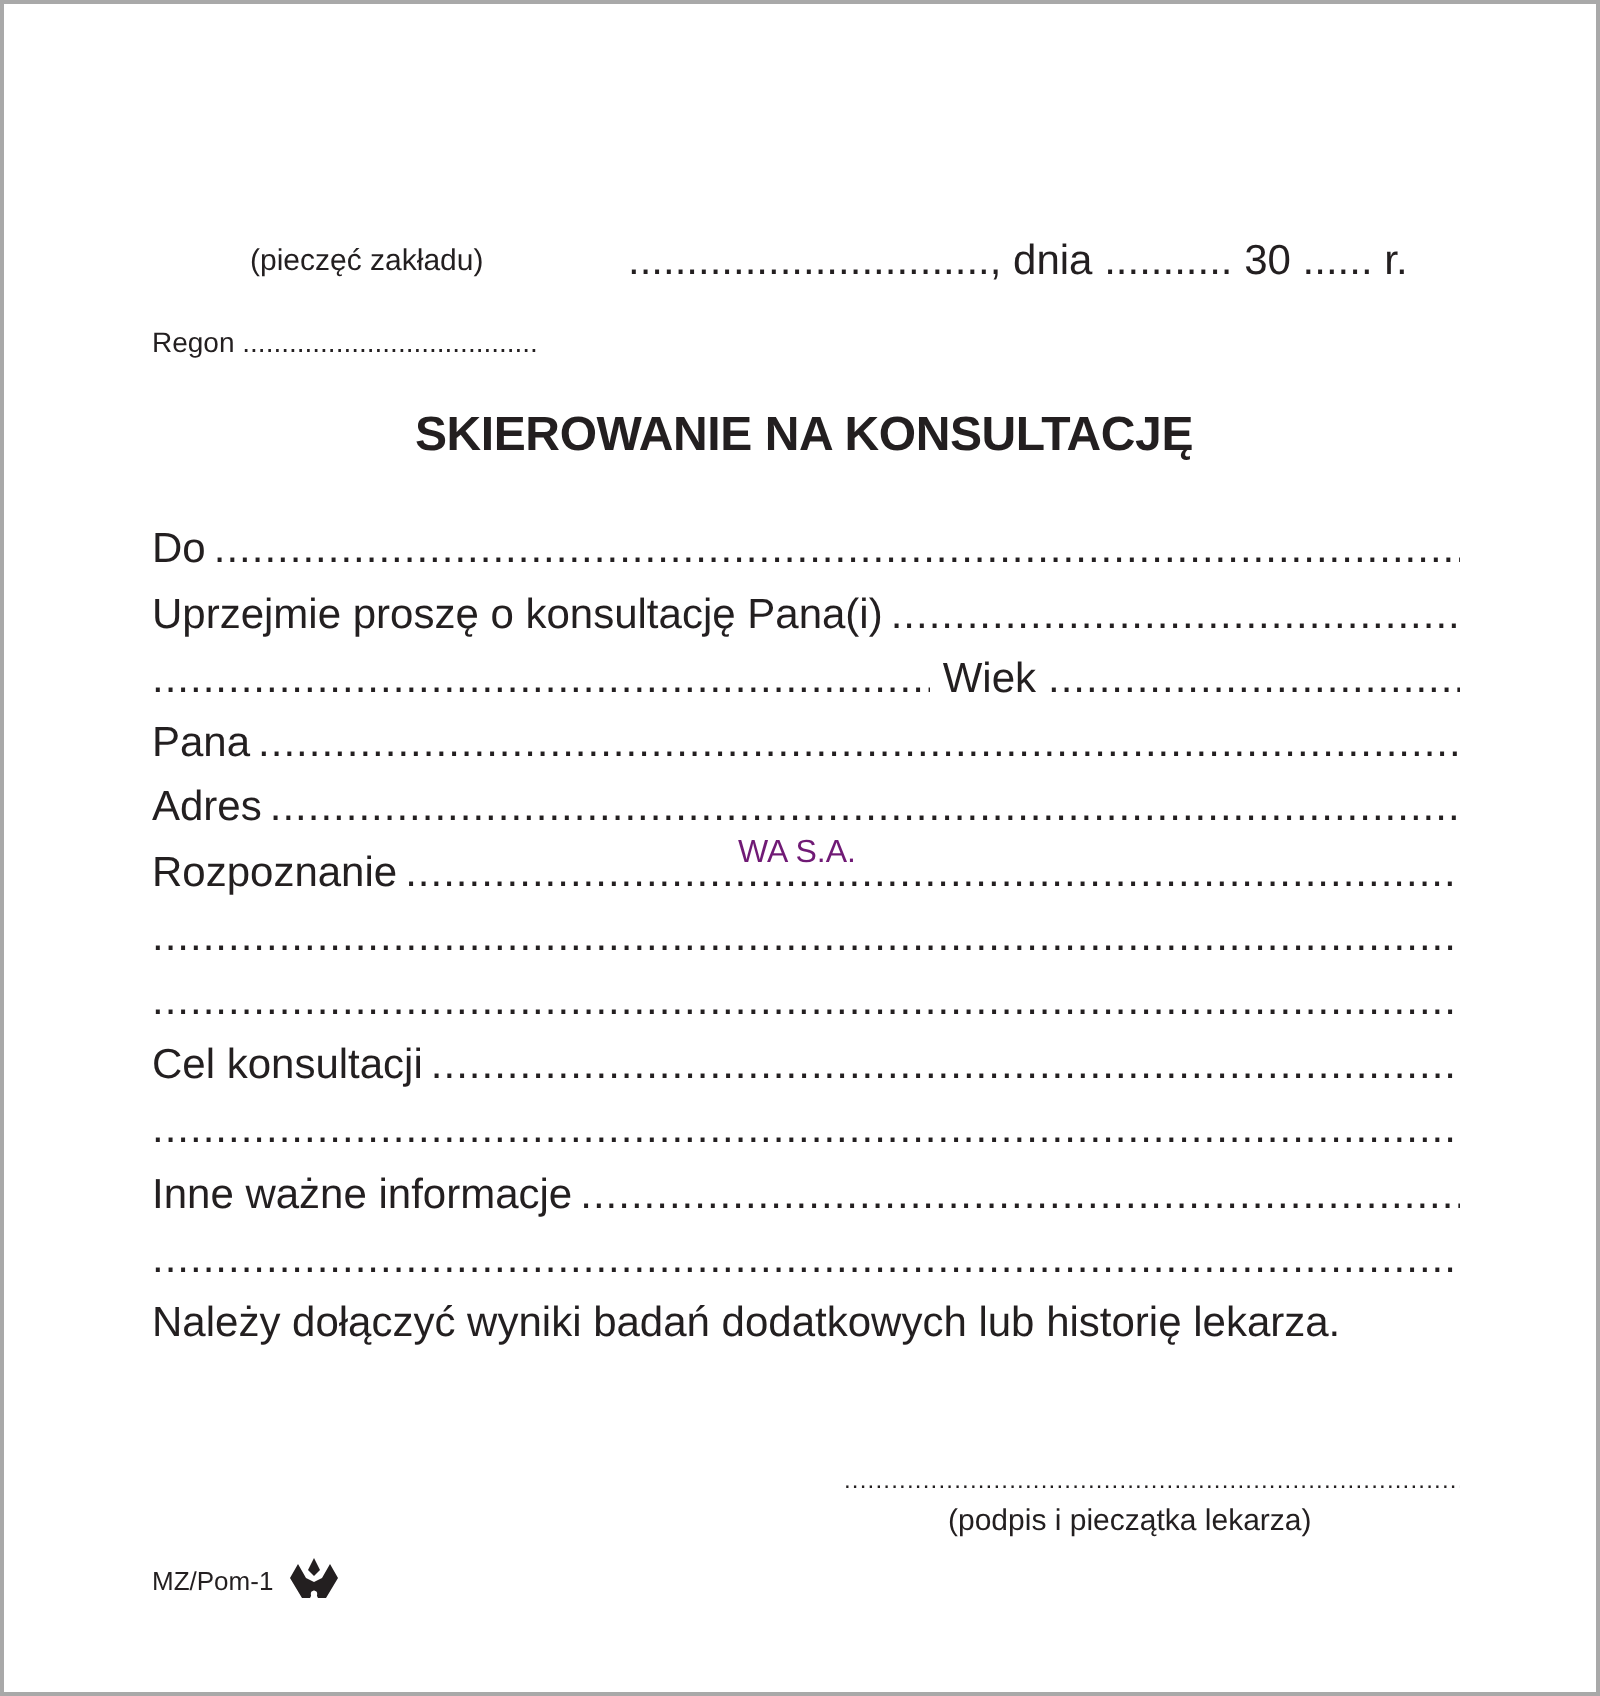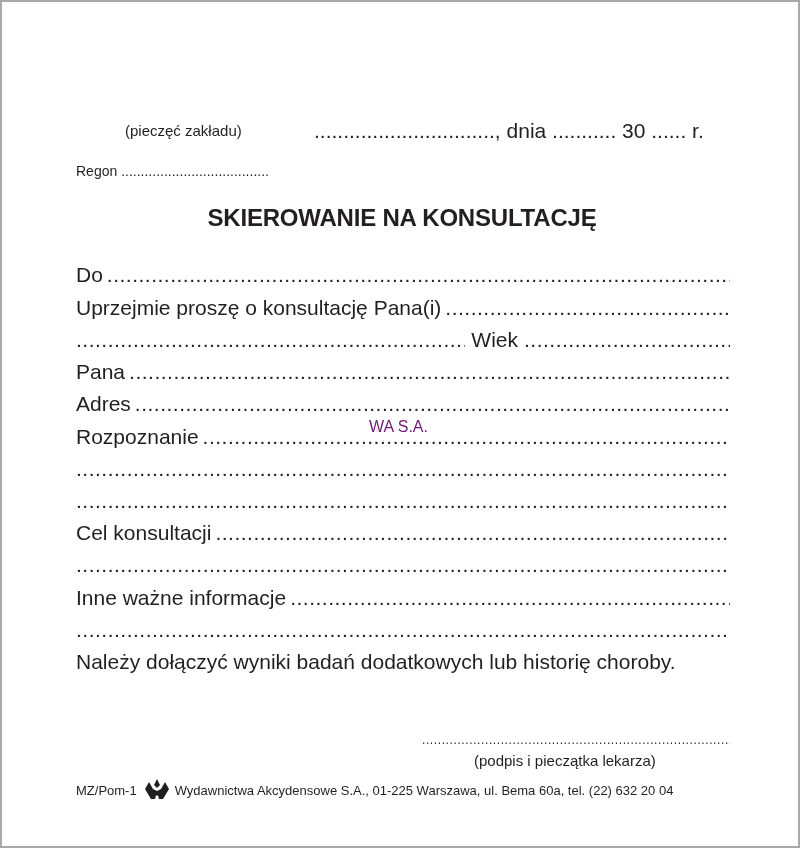--- a/index.html
+++ b/index.html
@@ -79,27 +79,26 @@
   </div>
   <div class="abs row r11">
     <span class="label">Inne ważne informacje</span>
     <span class="dots"></span>
   </div>
   <div class="abs row r12">
     <span class="dots"></span>
   </div>
 
   <div class="abs watermark">WA S.A.</div>
-  <div class="abs note">Należy dołączyć wyniki badań dodatkowych lub historię choroby.</div>
+  <div class="abs note">Należy dołączyć wyniki badań dodatkowych lub historię lekarza.</div>
 
   <div class="abs sig-dots"></div>
   <div class="abs sig-label">(podpis i pieczątka lekarza)</div>
 
   <div class="abs footer">
     <span>MZ/Pom-1</span>
     <svg class="logo" viewBox="0 0 26 22">
       <path d="M13 0 L16 6 L13 9 L10 6 Z" fill="#231f20"></path>
       <path d="M5 3 L9 10 L13 12 L17 10 L21 3 L25 10 L19 20 L15 20 L13 16 L11 20 L7 20 L1 10 Z" fill="#231f20"></path>
       <circle cx="13" cy="18" r="1.6" fill="#ffffff"></circle>
     </svg>
-    <span>Wydawnictwa Akcydensowe S.A., 01-225 Warszawa, ul. Bema 60a, tel. (22) 632 20 04</span>
   </div>
 </div>
 
 </body></html>

